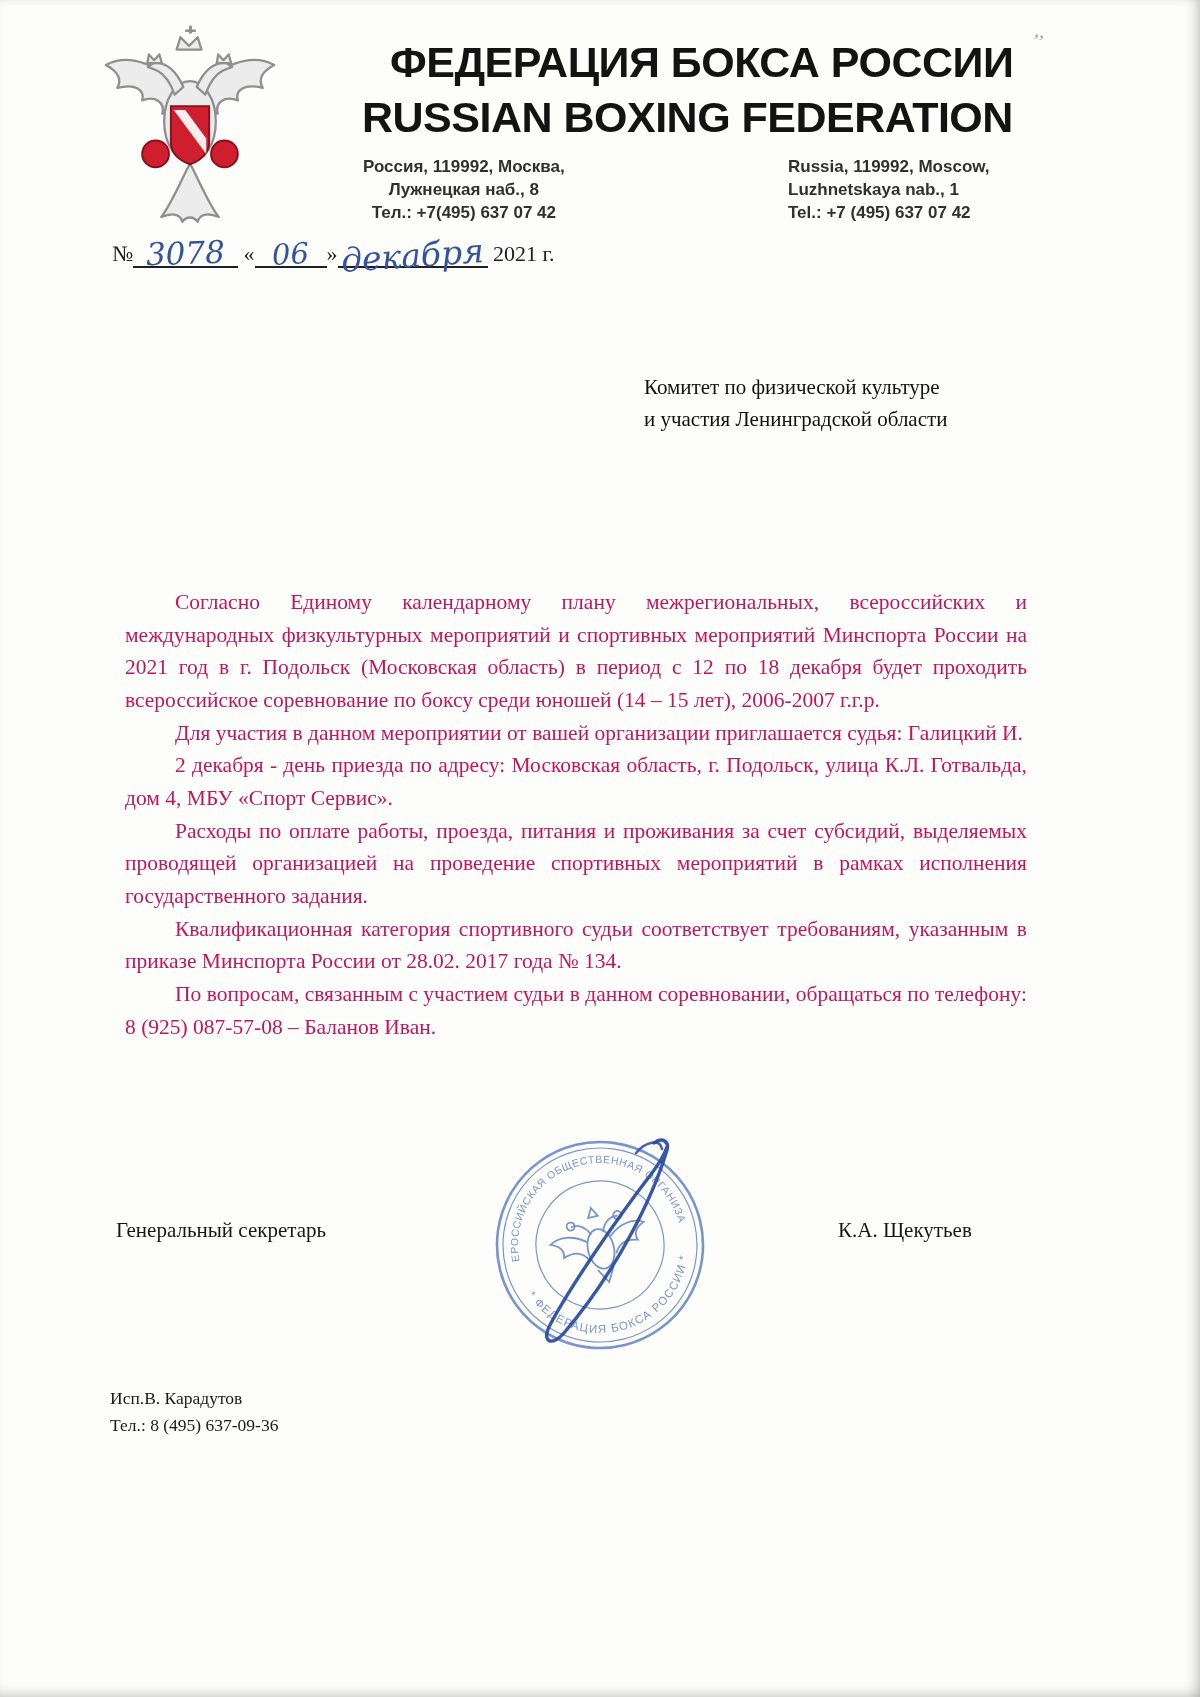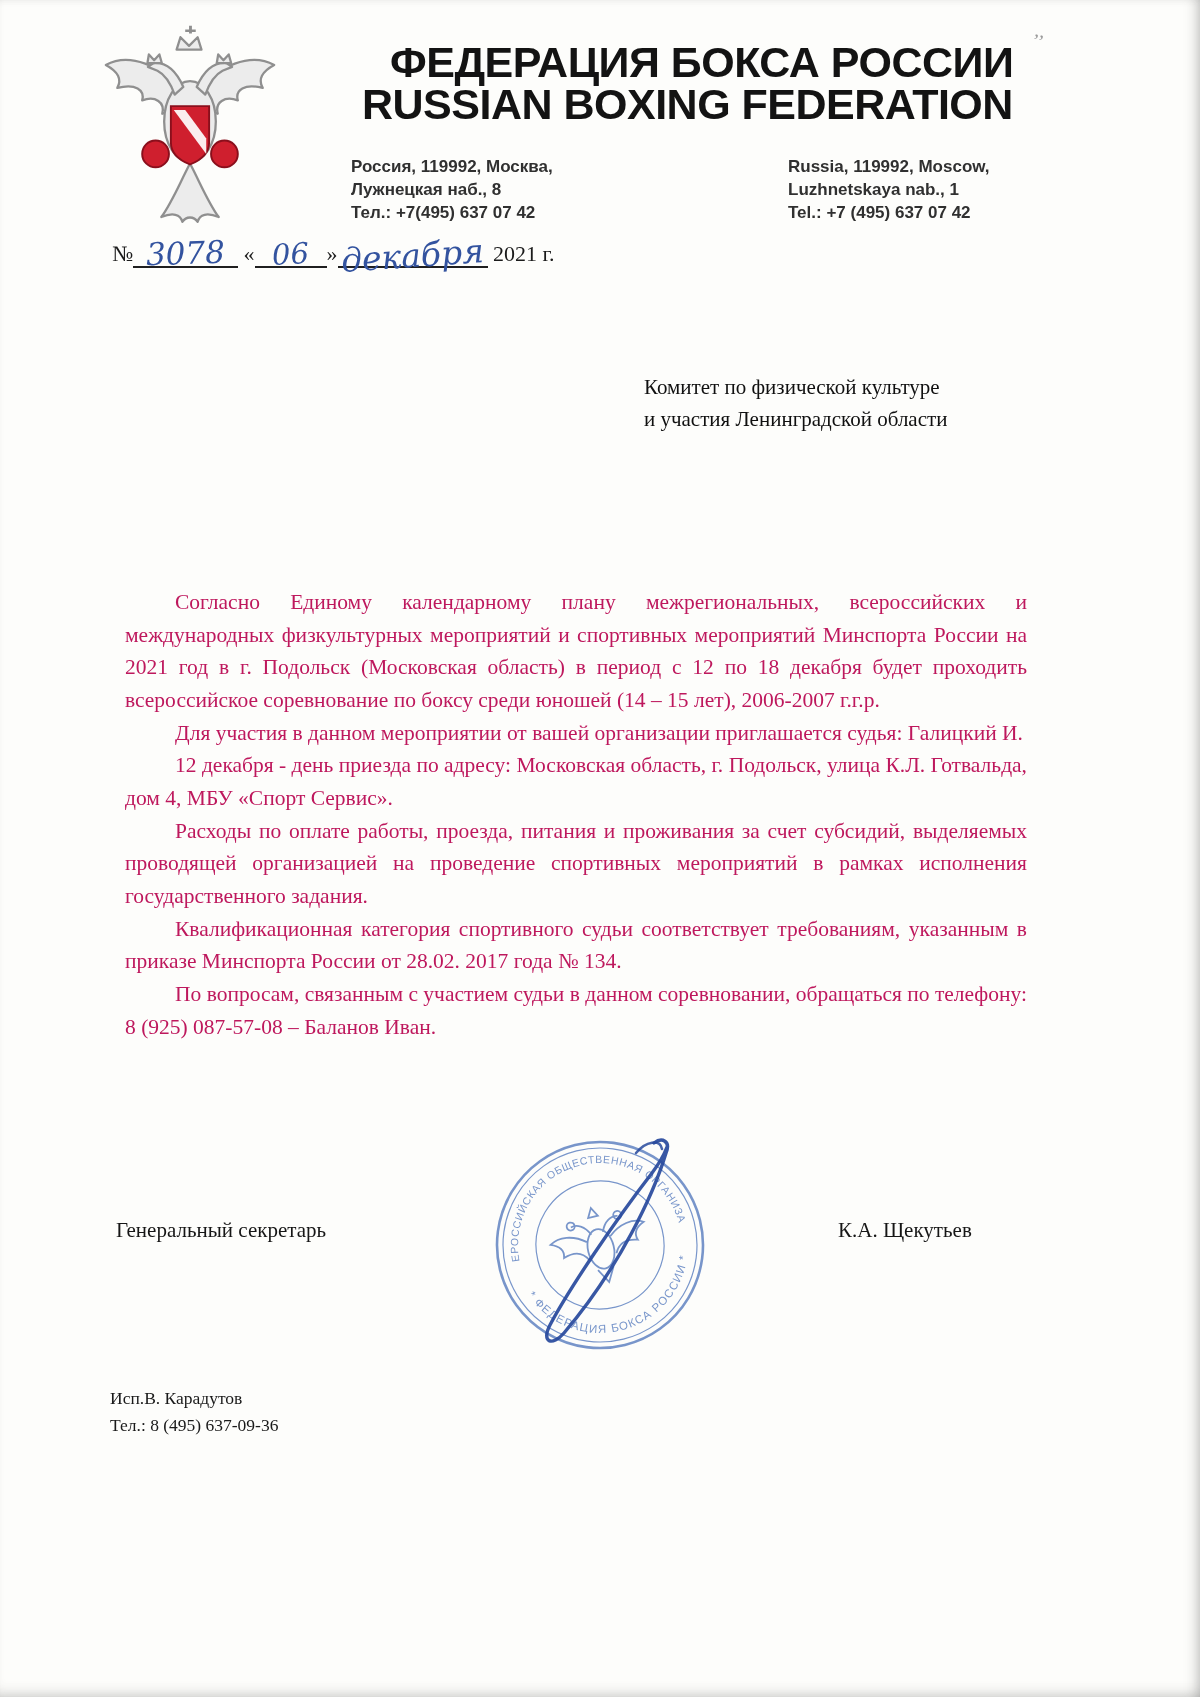--- a/index.html
+++ b/index.html
@@ -18,27 +18,27 @@
 
   
   .emblem { position:absolute; left:92px; top:20px; width:196px; height:220px; }
   .title-ru, .title-en {
     position:absolute; left:362px;
     font-family:"Liberation Sans", sans-serif;
     font-weight:700; font-size:43px; letter-spacing:-0.5px;
     color:#131313; white-space:nowrap;
   }
   .title-ru { top:38px;margin-left:28px; }
-  .title-en { top:80px; }
+  .title-en { top:93px; }
   .addr {
     position:absolute; top:156px;
     font-family:"Liberation Sans", sans-serif;
     font-weight:700; font-size:17px; line-height:1.35; color:#303030;
   }
-  .addr-ru { left:351px; }
+  .addr-ru { left:363px;text-align:center; }
   .addr-en { left:788px; }
 
   
   .ref-line {
     position:absolute; left:112px; top:238px;
     font-size:22px; white-space:nowrap; color:#1b1b1b;
   }
   .blank {
     display:inline-block; border-bottom:2px solid #1f1f1f;
     text-align:center; vertical-align:baseline; line-height:24px;
@@ -132,21 +132,21 @@
   </div>
 
   <div class="recipient">
     <div>Комитет по физической культуре</div>
     <div>и участия Ленинградской области</div>
   </div>
 
   <div class="body-text">
     <p>Согласно Единому календарному плану межрегиональных, всероссийских и международных физкультурных мероприятий и спортивных мероприятий Минспорта России на 2021 год в г. Подольск (Московская область) в период с 12 по 18 декабря будет проходить всероссийское соревнование по боксу среди юношей (14 – 15 лет), 2006-2007 г.г.р.</p>
     <p>Для участия в данном мероприятии от вашей организации приглашается судья: Галицкий И.</p>
-    <p>12 декабря - день приезда по адресу: Московская область, г. Подольск, улица К.Л. Готвальда, дом 4, МБУ «Спорт Сервис».</p>
+    <p>2 декабря - день приезда по адресу: Московская область, г. Подольск, улица К.Л. Готвальда, дом 4, МБУ «Спорт Сервис».</p>
     <p>Расходы по оплате работы, проезда, питания и проживания за счет субсидий, выделяемых проводящей организацией на проведение спортивных мероприятий в рамках исполнения государственного задания.</p>
     <p>Квалификационная категория спортивного судьи соответствует требованиям, указанным в приказе Минспорта России от 28.02. 2017 года № 134.</p>
     <p>По вопросам, связанным с участием судьи в данном соревновании, обращаться по телефону: 8 (925) 087-57-08 – Баланов Иван.</p>
   </div>
 
   <div class="sig-title">Генеральный секретарь</div>
   <div class="sig-name">К.А. Щекутьев</div>
 
   <svg class="stamp-svg" viewBox="0 0 340 300">
     <g transform="rotate(-14 160 150)" opacity="0.82">

